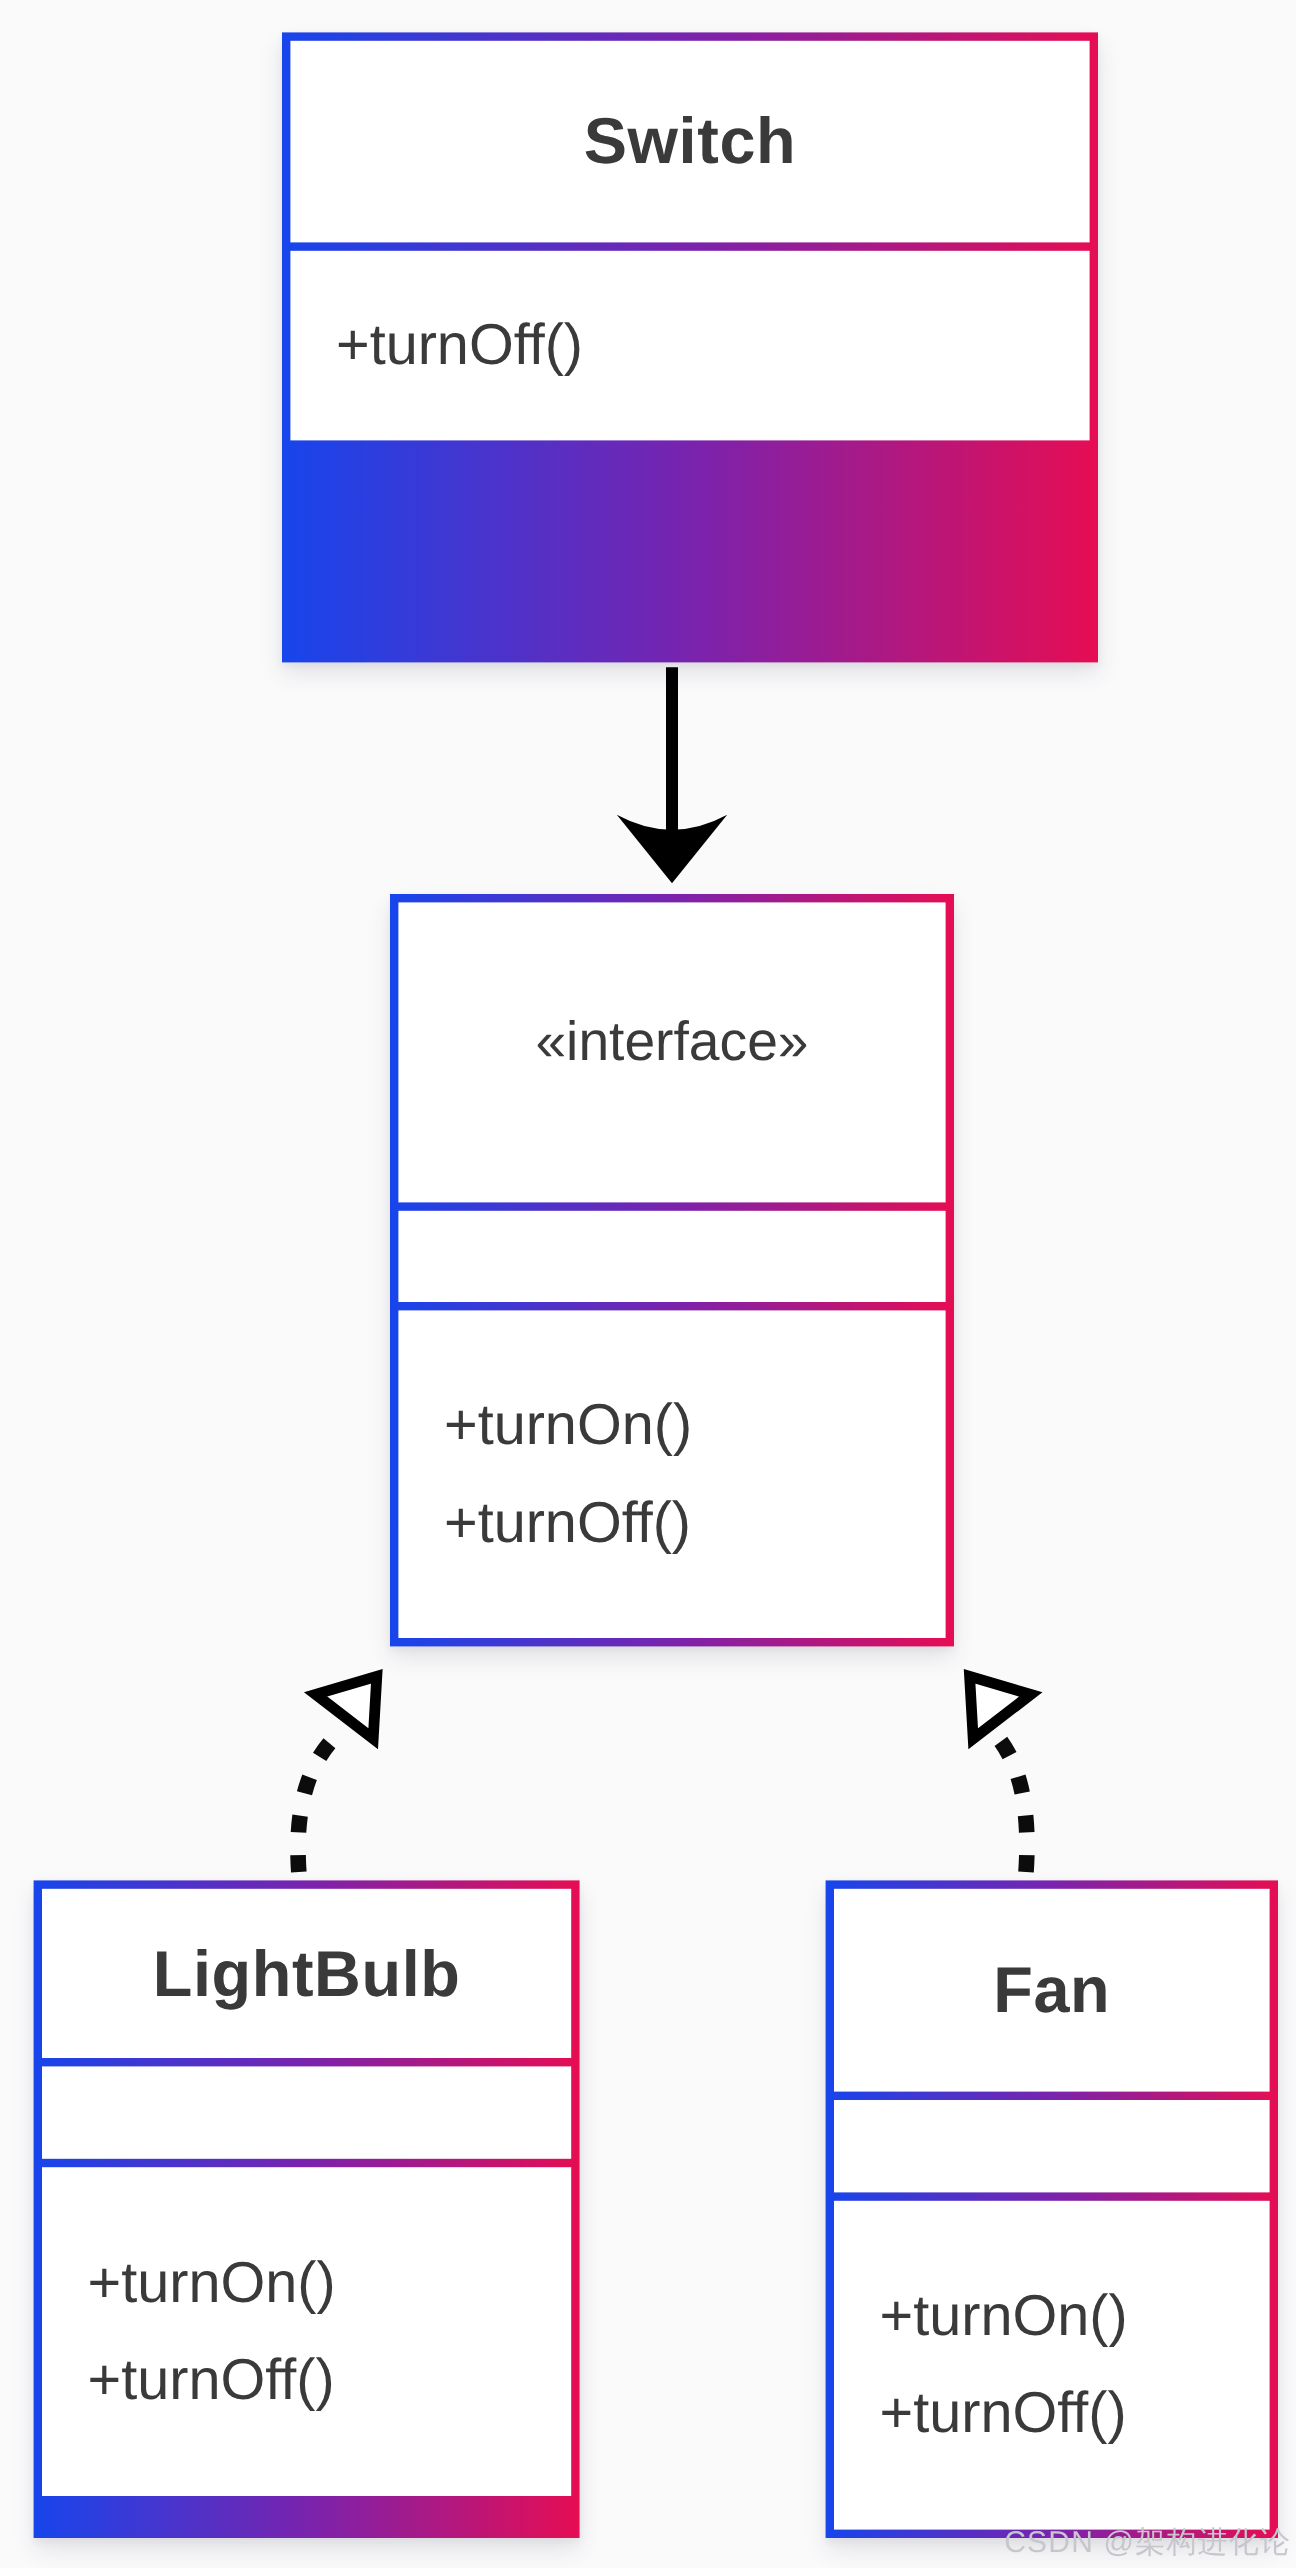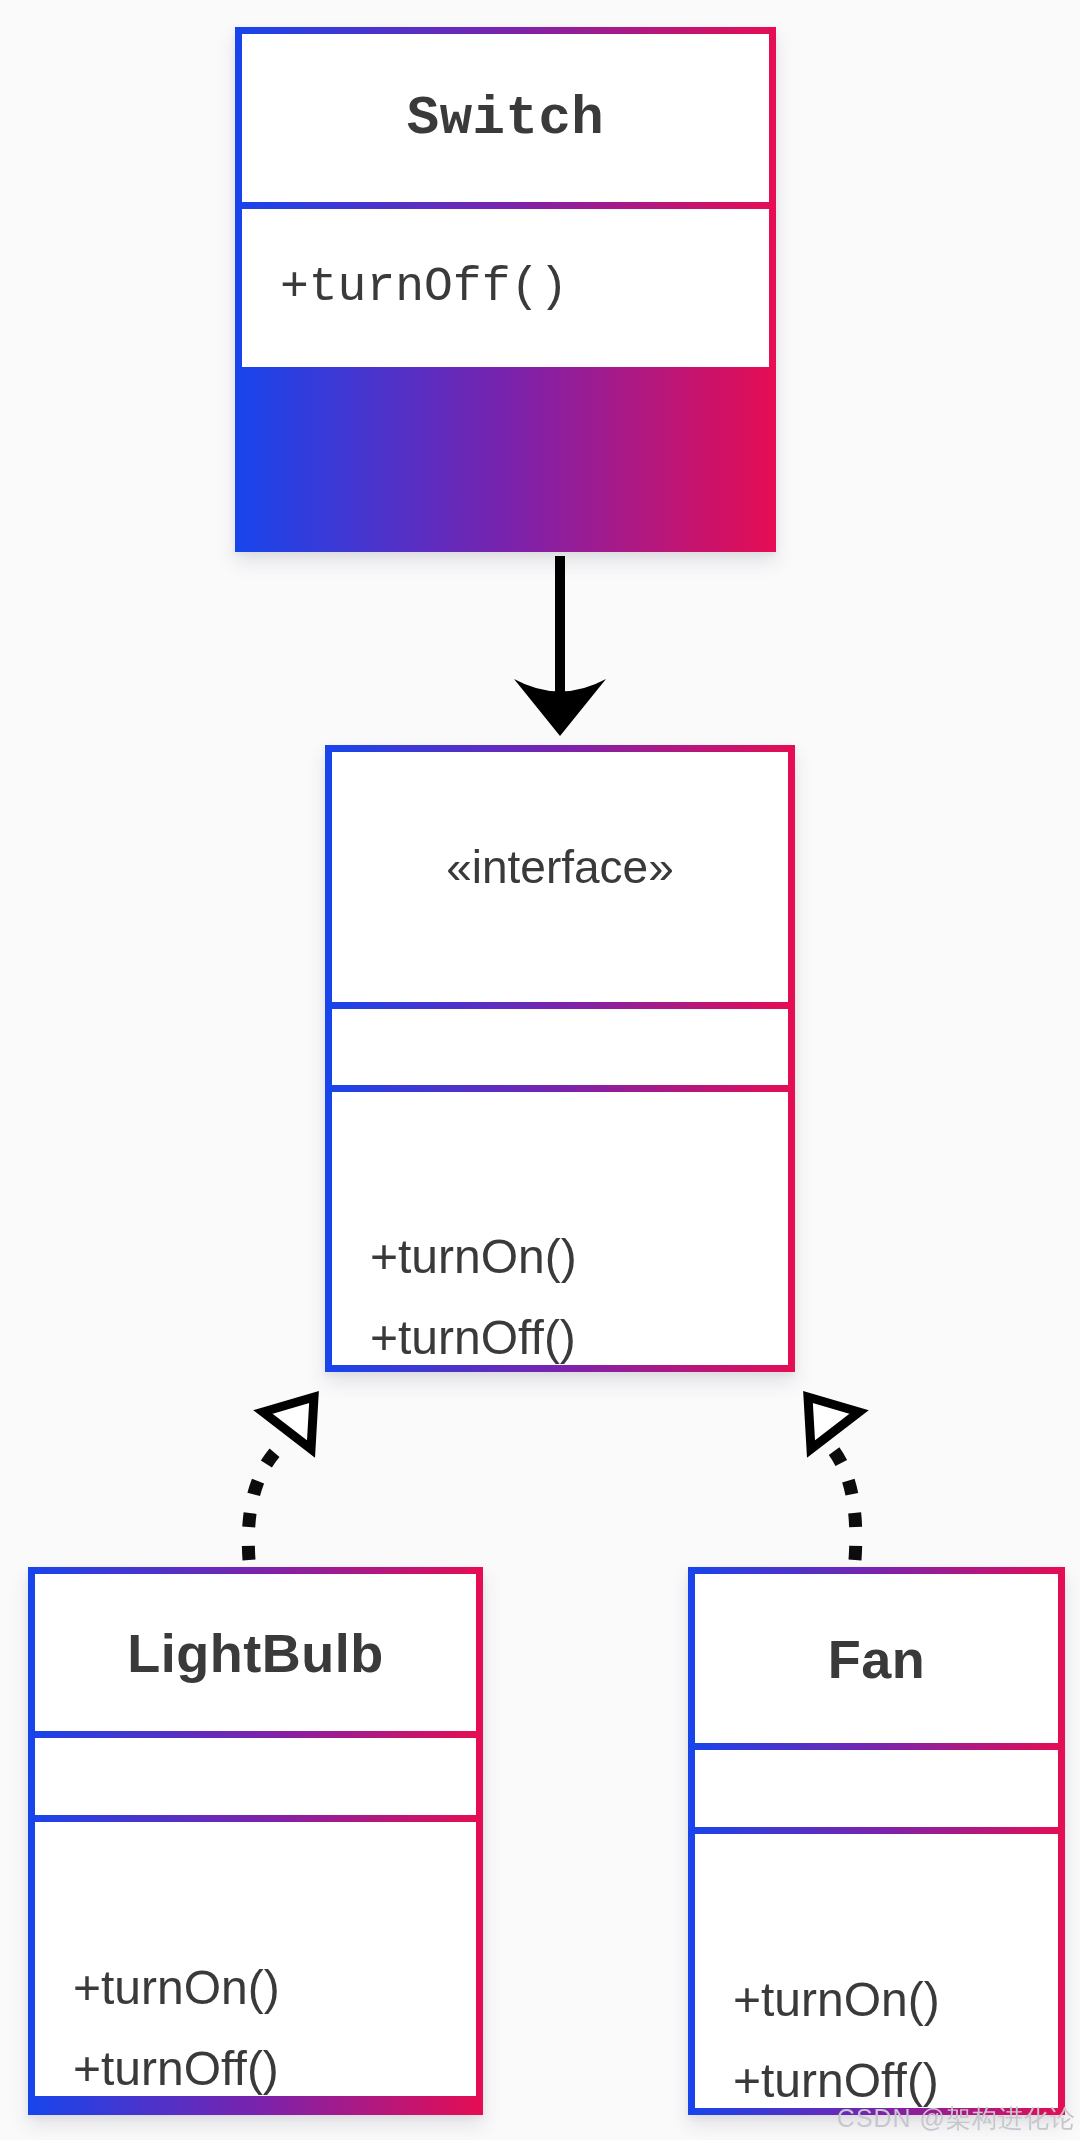--- a/index.html
+++ b/index.html
@@ -19,54 +19,54 @@
     background:linear-gradient(90deg,var(--g1) 0%,var(--g2) 52%,var(--g3) 100%);
     padding:7px;box-sizing:border-box;
     display:flex;flex-direction:column;row-gap:7px;
     box-shadow:0 10px 18px rgba(60,60,80,.12),0 3px 6px rgba(60,60,80,.06);
   }
   .sec{background:#ffffff;flex:0 0 auto;display:flex;flex-direction:column;justify-content:center;}
   .sec.title{align-items:center;text-align:center;}
   .cls-name{font-weight:bold;font-size:54px;letter-spacing:.5px;}
   .stereotype{font-size:46px;font-weight:400;margin-bottom:20px;}
   .member{font-size:48px;text-align:left;padding-left:38px;line-height:1.15;}
-  .members{row-gap:26px;justify-content:flex-end;}
+  .members{row-gap:26px;}
   .watermark{
     position:absolute;top:2102px;right:4px;z-index:5;
     font-size:25px;color:var(--wm);letter-spacing:1px;white-space:nowrap;
   }
   svg.overlay{position:absolute;left:0;top:0;z-index:3;pointer-events:none;}
 </style>
 </head>
 <body>
 
 <div class="canvas">
 
-  <div class="uml-box" style="left:235px;top:27px;width:541px;height:525px;font-family:Liberation Mono, monospace;">
+  <div class="uml-box" style="left:235px;top:27px;width:680px;height:525px;">
     <div class="sec title" style="height:168px;">
       <div class="cls-name">Switch</div>
     </div>
     <div class="sec" style="height:158px;">
       <div class="member">+turnOff()</div>
     </div>
   </div>
 
   <div class="uml-box" style="left:325px;top:745px;width:470px;height:627px;">
     <div class="sec title" style="height:250px;">
       <div class="stereotype">«interface»</div>
     </div>
     <div class="sec" style="height:76px;"></div>
     <div class="sec members" style="height:273px;">
       <div class="member">+turnOn()</div>
       <div class="member">+turnOff()</div>
     </div>
   </div>
 
   <div class="uml-box" style="left:28px;top:1567px;width:455px;height:548px;">
-    <div class="sec title" style="height:157px;">
+    <div class="sec title" style="height:141px;">
       <div class="cls-name">LightBulb</div>
     </div>
     <div class="sec" style="height:77px;"></div>
     <div class="sec members" style="height:274px;">
       <div class="member">+turnOn()</div>
       <div class="member">+turnOff()</div>
     </div>
   </div>
 
   <div class="uml-box" style="left:673px;top:1567px;width:377px;height:548px;margin-left:15px;">

